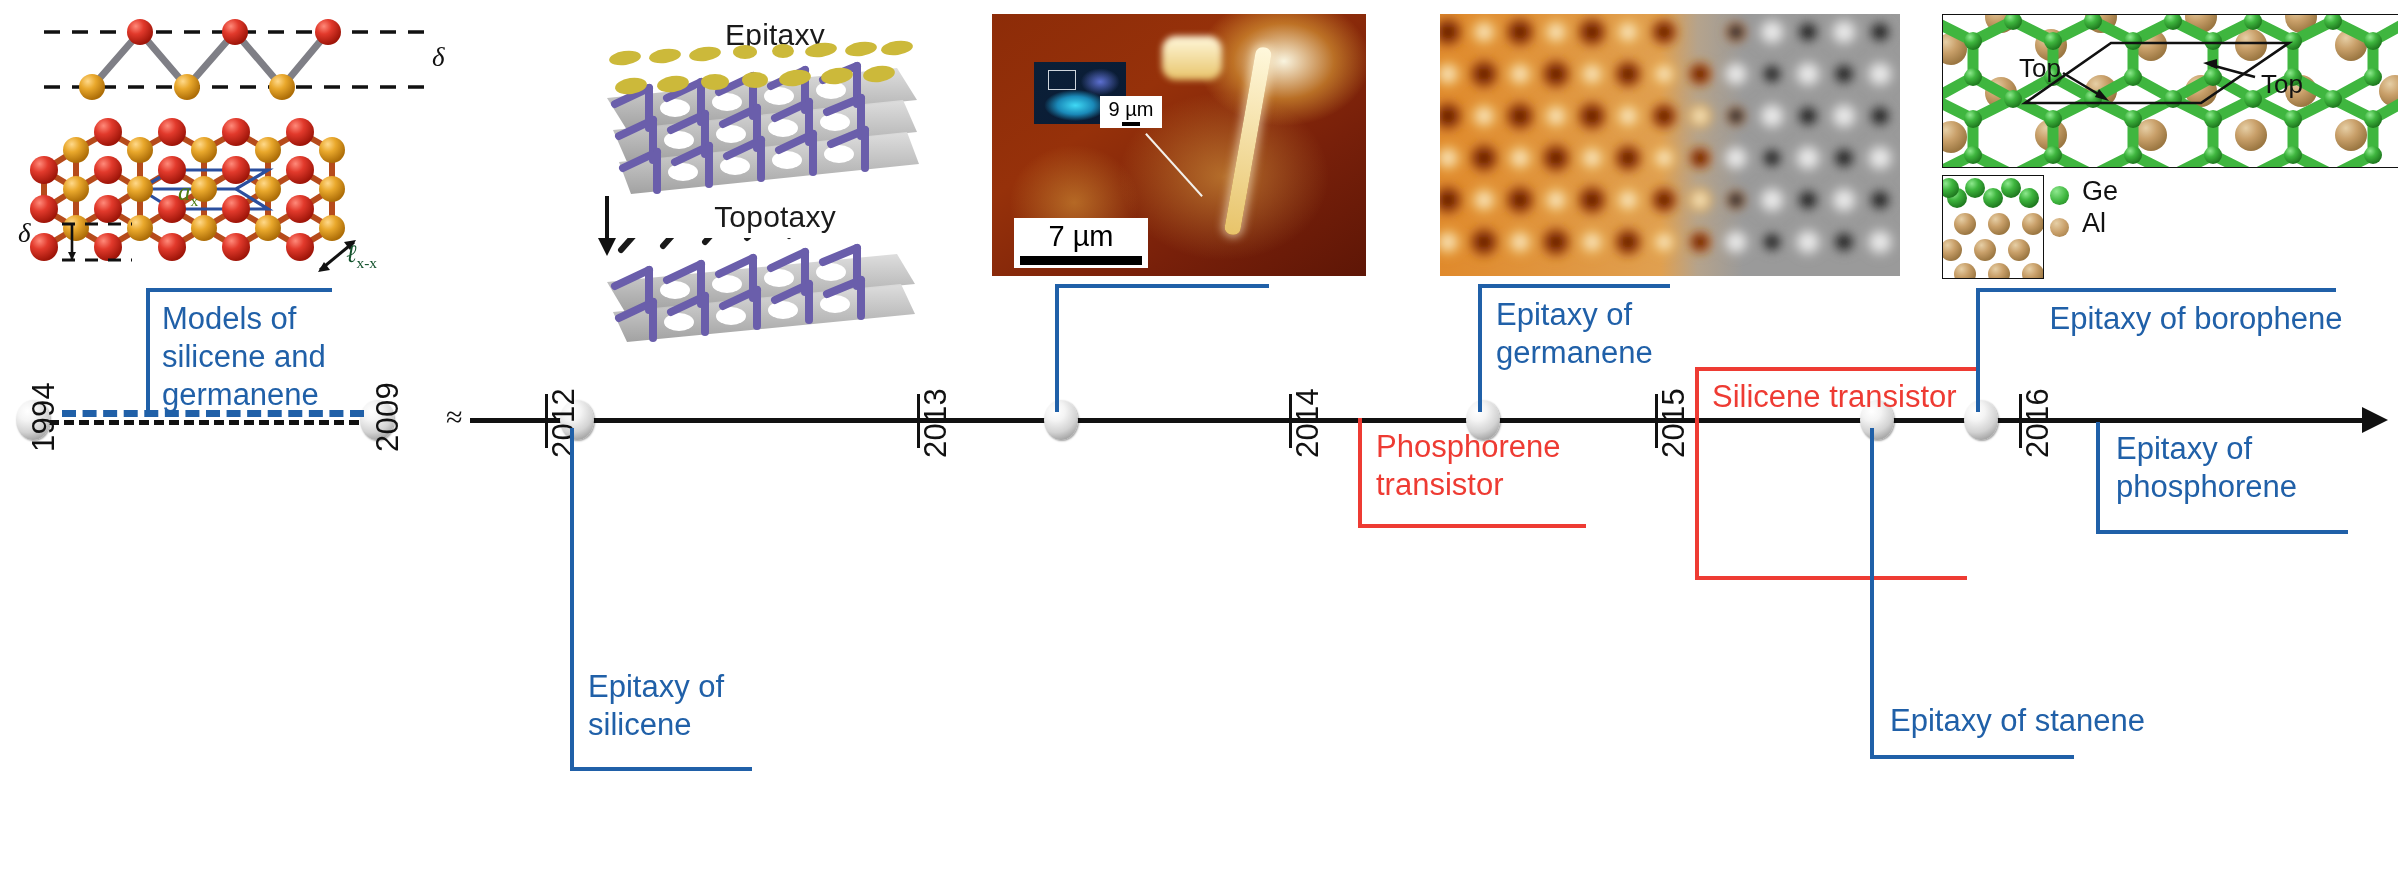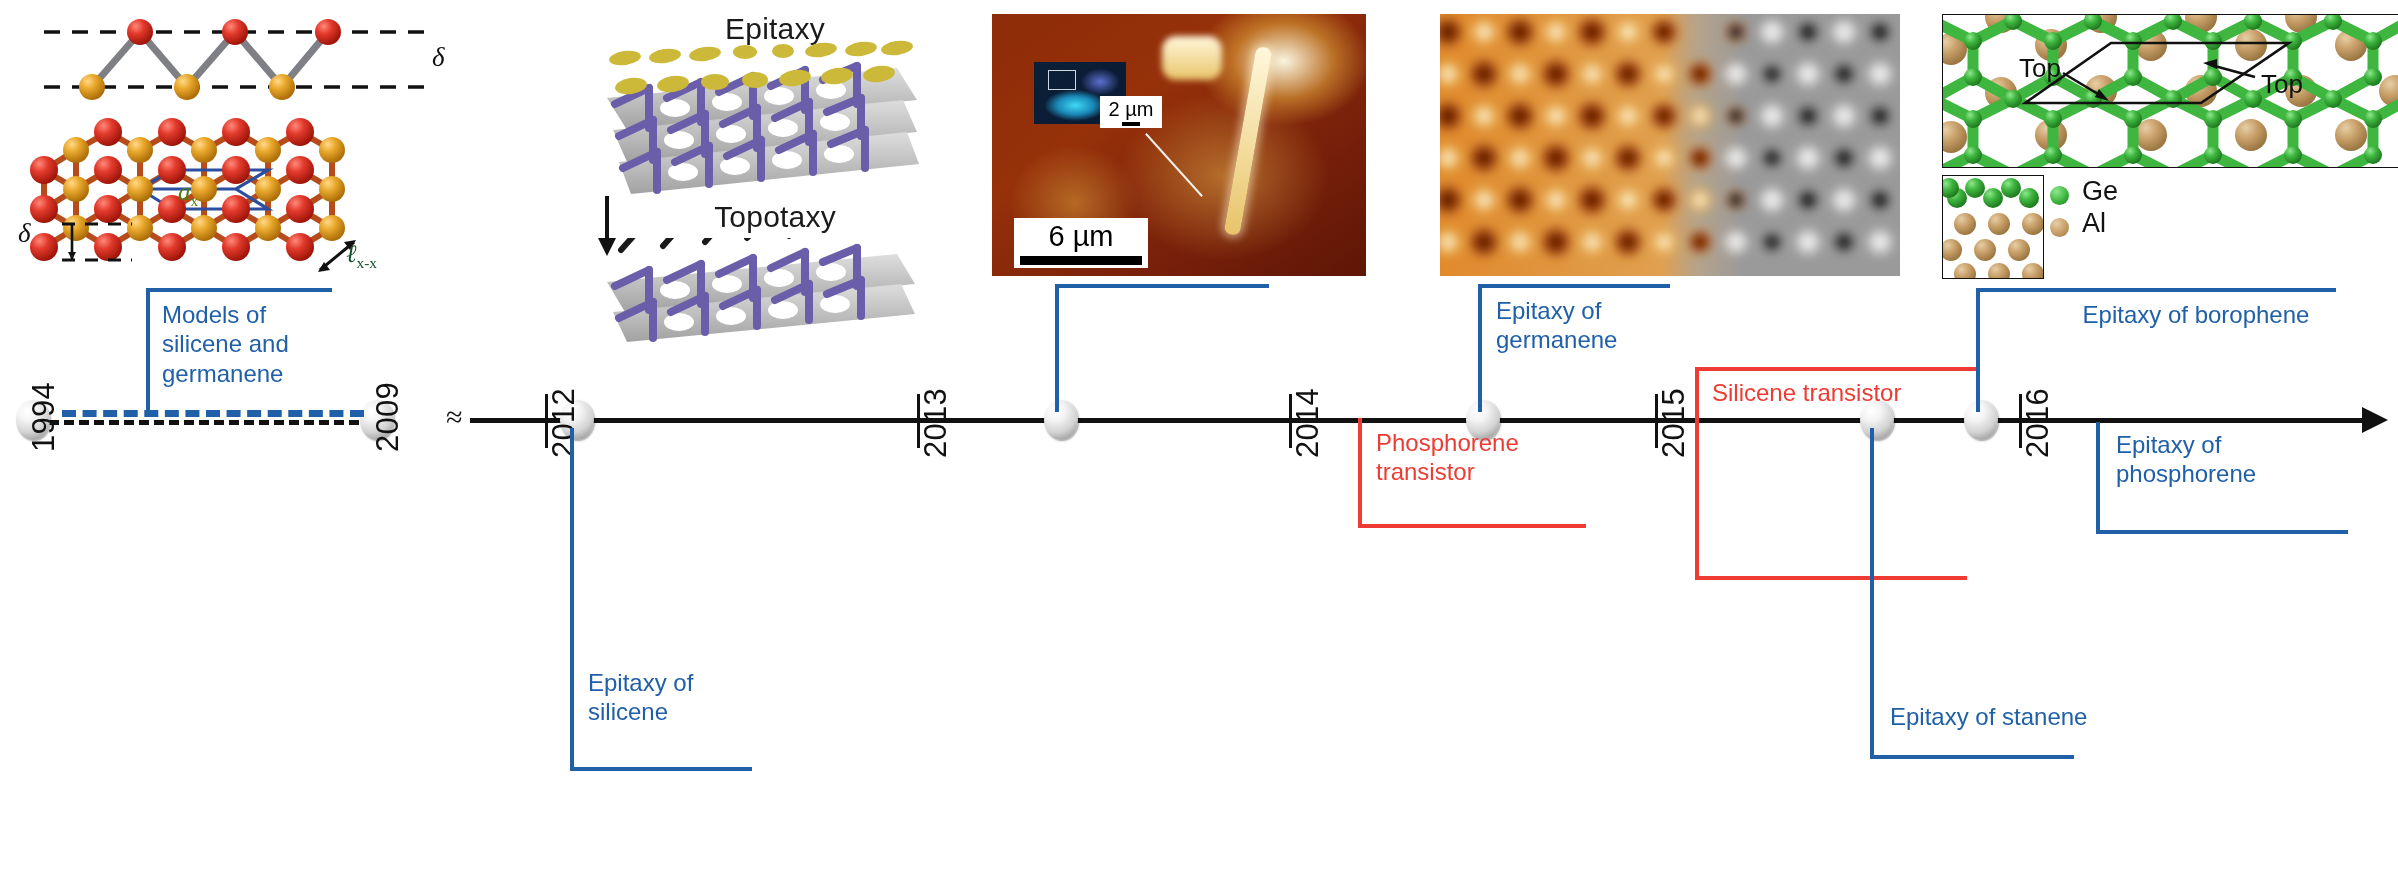--- a/index.html
+++ b/index.html
@@ -66,21 +66,21 @@
       radial-gradient(circle at 34% 28%, #ffffff 0%, #f4f4f4 26%, #d3d3d3 58%, #9a9a9a 86%, #7d7d7d 100%);
     box-shadow:1px 1px 2px rgba(0,0,0,.38);}
   .year{position:absolute;font-size:31px;color:#111;white-space:nowrap;
     transform:rotate(-90deg);transform-origin:left top;letter-spacing:.3px;}
   .cb{position:absolute;}            
   .cb.v{width:4px;}
   .cb.h{height:4px;}
   .blue{background:#2060a8;}
   .red{background:#ee3b33;}
   .blue-dash{position:absolute;height:0;border-top:7px dashed #2060a8;}
-  .ctext{position:absolute;font-size:24px;line-height:1.22;white-space:pre-line;}
+  .ctext{position:absolute;font-size:31px;line-height:1.22;white-space:pre-line;}
   .ctext.b{color:#2060a8;}
   .ctext.r{color:#ee3b33;}
   .arrowhead{position:absolute;width:0;height:0;
     border-top:13px solid transparent;border-bottom:13px solid transparent;border-left:26px solid #111;}
   .breakmark{position:absolute;font-size:30px;color:#111;font-family:"Liberation Serif", serif;}
 </style>
 </head>
 <body>
 
 <div class="panel" id="panel-structure">
@@ -227,21 +227,21 @@
     <polygon points="342,148 330,150 336,158" fill="#111"></polygon>
     <polygon points="304,180 316,178 310,170" fill="#111"></polygon>
   </svg>
 
   <div class="abs delta-label" style="left:18px;top:218px;">δ</div>
   <div class="abs ax-label" style="left:178px;top:178px;">a<span class="sub">x</span></div>
   <div class="abs lxx-label" style="left:346px;top:240px;">ℓ<span class="sub">x-x</span></div>
 </div>
 
 <div class="panel" id="panel-epitaxy">
-  <div class="epi-title" style="position:absolute;left:0;top:12px;width:400px;">Epitaxy</div>
+  <div class="epi-title" style="position:absolute;left:0;top:18px;width:400px;">Epitaxy</div>
 
   <svg width="330" height="170" style="position:absolute;left:22px;top:38px;">
     <defs>
       <linearGradient id="slabg" x1="0" y1="0" x2="0" y2="1">
         <stop offset="0%" stop-color="#dcdcdc"></stop>
           <stop offset="100%" stop-color="#9d9d9d"></stop>
       </linearGradient>
     </defs>
     <g>
 
@@ -380,26 +380,26 @@
   <div class="afm-streak" style="left:248px;top:32px;width:16px;height:190px;transform:rotate(10deg);border-radius:7px;
        box-shadow:0 0 9px 3px rgba(255,246,214,.55);"></div>
   <div class="afm-streak" style="left:170px;top:22px;width:60px;height:44px;border-radius:14px;filter:blur(3px);"></div>
   <div style="position:absolute;left:140px;top:150px;width:84px;height:2px;background:#f3f0ea;transform:rotate(48deg);"></div>
 
   <div class="afm-inset">
     <div class="afm-inset-box"></div>
   </div>
 
   <div class="scalebar" style="left:108px;top:82px;width:62px;height:32px;">
-    <span style="font-size:20px;">2 µm</span>
+    <span style="font-size:20px;">9 µm</span>
     <div class="sb-line" style="width:18px;height:4px;margin-top:3px;"></div>
   </div>
 
   <div class="scalebar" style="left:22px;top:204px;width:134px;height:50px;">
-    <span style="font-size:29px;">6 µm</span>
+    <span style="font-size:29px;">7 µm</span>
     <div class="sb-line" style="width:122px;height:9px;margin-top:5px;"></div>
   </div>
 </div>
 
 <div class="panel" id="panel-stm">
   <svg width="460" height="262" style="position:absolute;left:0;top:0;">
     <defs>
       <radialGradient id="warmdark" cx="50%" cy="50%" r="50%">
         <stop offset="0%" stop-color="#4a0c04"></stop>
           <stop offset="55%" stop-color="#9b3f08"></stop>

